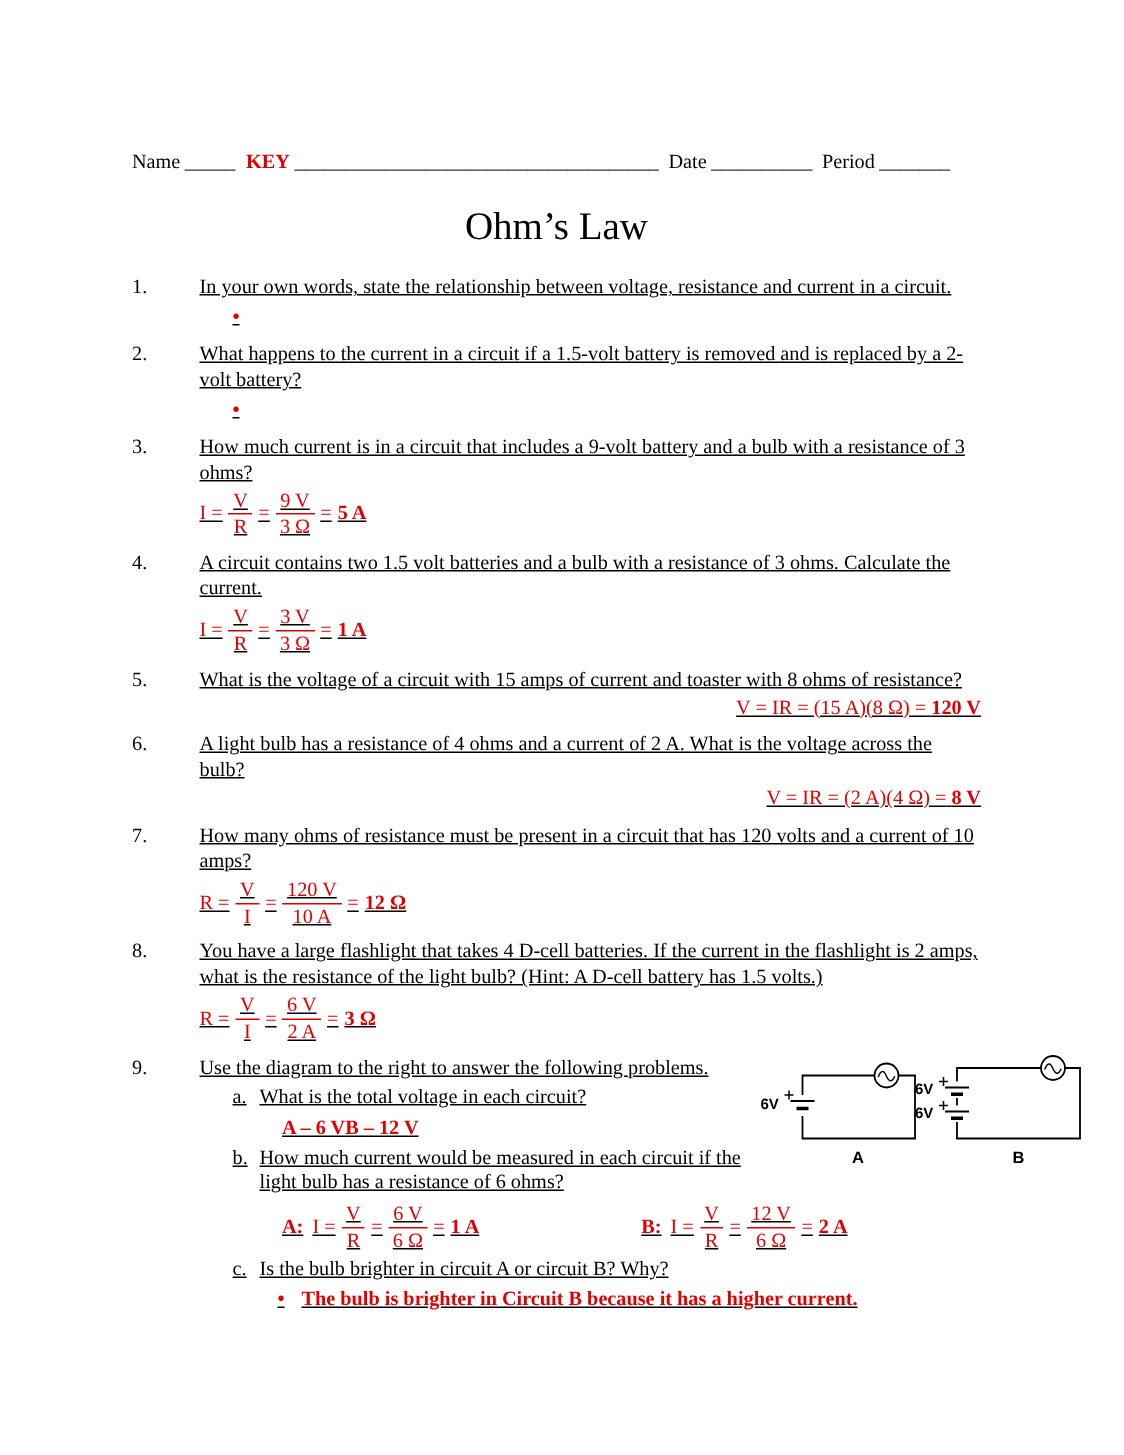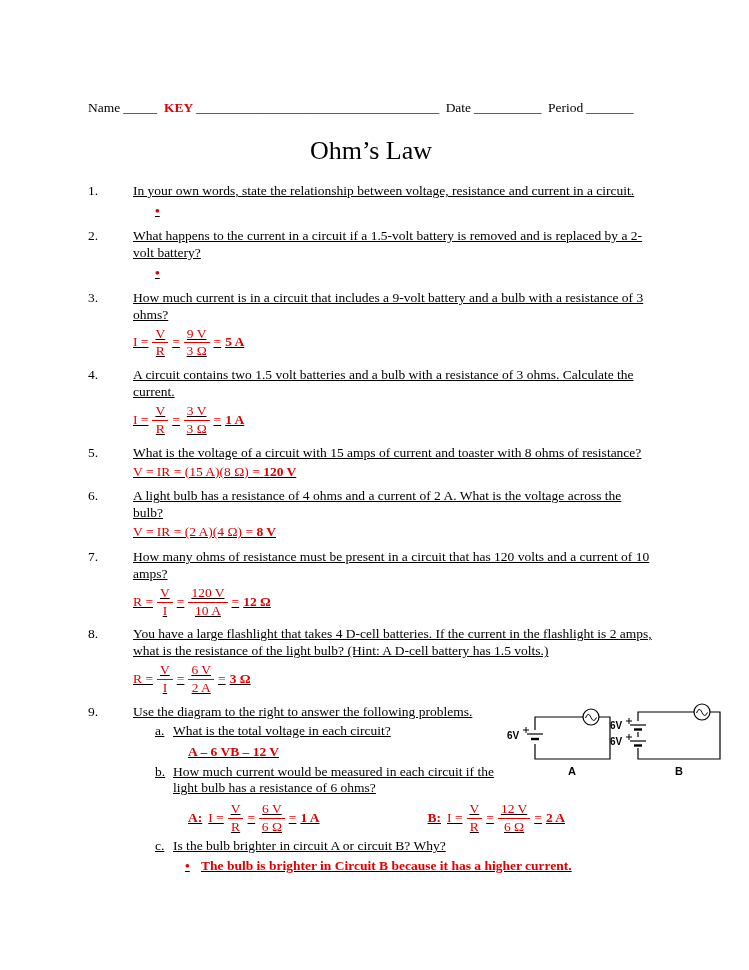--- a/index.html
+++ b/index.html
@@ -26,21 +26,21 @@
   .bullet-dot { width:16px; flex:none; }
   .formula {
     color:var(--answer-red,#e00000);
     margin:3px 0 2px 0;
     display:flex; align-items:center; gap:4px;
   }
   .frac { display:inline-block; text-align:center; line-height:1.1; vertical-align:middle; }
   .frac .num { display:block; border-bottom:1px solid var(--answer-red,#e00000); padding:0 3px 1px; }
   .frac .den { display:block; padding-top:1px; }
   .f-result { font-weight:bold; }
-  .inline-answer { color:var(--answer-red,#e00000); margin:2px 0 2px 0; }
+  .inline-answer { color:var(--answer-red,#e00000); margin:2px 0 2px 0;text-align:right; }
   .inline-answer .res { font-weight:bold; }
   .sub { display:flex; margin-left:22px; margin-top:2px; }
   .sub-label { width:18px; flex:none; }
   .sub-text { max-width:348px; }
   .answers-row { display:flex; margin:4px 0 3px 55px; color:var(--answer-red,#e00000); font-weight:bold; }
   .formulas-row { display:flex; gap:108px; margin:5px 0 3px 55px; }
   .formulas-row .formula { margin:0; }
   .f-prefix { font-weight:bold; margin-right:2px; }
   .c-bullet { margin-left:52px; }
   .circuit-diagram { position:absolute; left:505px; top:692px; }

